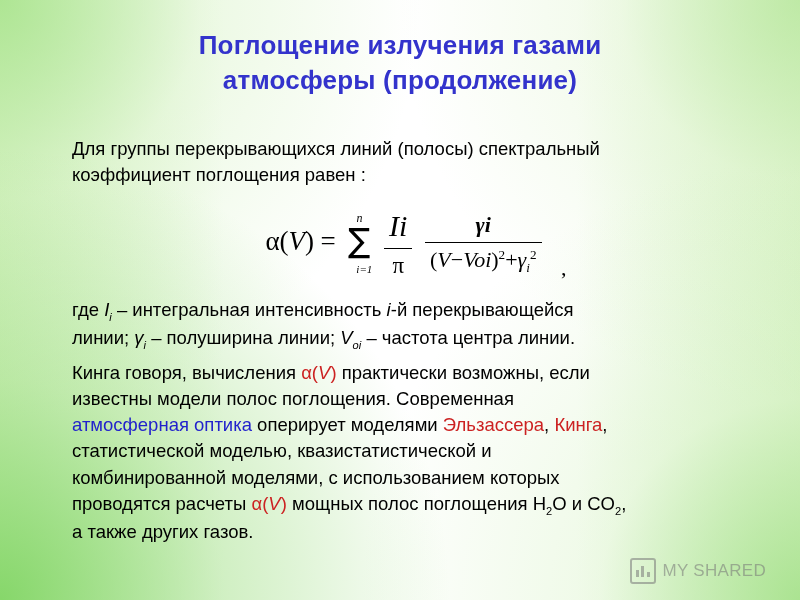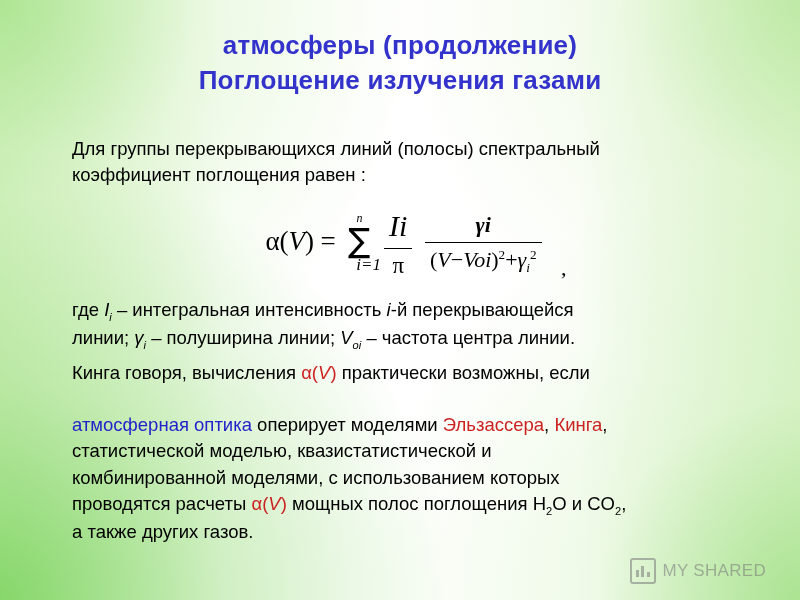--- a/index.html
+++ b/index.html
@@ -89,21 +89,21 @@
     left: 0;
     right: 0;
     font-size: 12px;
     font-style: italic;
   }
   .sum .lim-bot {
     position: absolute;
     bottom: -15px;
     left: 8px;
     right: 0;
-    font-size: 17px;
+    font-size: 11px;
     font-style: italic;
   }
   .frac {
     display: inline-block;
     vertical-align: middle;
     text-align: center;
     margin: 0 3px;
   }
   .frac .num {
     display: block;
@@ -175,22 +175,22 @@
     letter-spacing: 0.3px;
   }
   .nowrap { white-space: nowrap; }
 </style>
 </head>
 <body>
 
 <div class="slide">
 
   <div class="title">
+    <div>Поглощение излучения газами</div>
     <div>атмосферы (продолжение)</div>
-    <div>Поглощение излучения газами</div>
   </div>
 
   <div class="body-text">
 
     <p class="para para-intro">
       <span>Для группы перекрывающихся линий (полосы) спектральный</span><br>
       <span>коэффициент поглощения равен :</span>
     </p>
 
     <div class="formula-block">
@@ -216,21 +216,21 @@
       </span>
     </div>
 
     <p class="para">
       <span>где </span><span class="ital">I</span><sub class="small ital">i</sub><span> – интегральная интенсивность </span><span class="ital">i</span><span>-й перекрывающейся</span><br>
       <span>линии;  </span><span class="ital">γ</span><sub class="small ital">i</sub><span> – полуширина линии;  </span><span class="ital">V</span><sub class="small ital">oi</sub><span> – частота центра линии.</span>
     </p>
 
     <p class="para">
       <span>Кинга говоря, вычисления </span><span class="red">α</span><span class="red">(</span><span class="red ital">V</span><span class="red">)</span><span> практически возможны, если</span><br>
-      <br>
+      <span>известны модели полос поглощения. Современная</span><br>
       <span class="lnk">атмосферная оптика</span><span> оперирует моделями </span><span class="red">Эльзассера</span><span>, </span><span class="red">Кинга</span><span>,</span><br>
       <span>статистической моделью, квазистатистической и</span><br>
       <span>комбинированной моделями, с использованием которых</span><br>
       <span>проводятся расчеты </span><span class="red">α</span><span class="red">(</span><span class="red ital">V</span><span class="red">)</span><span> мощных полос поглощения </span><span>H</span><sub class="small">2</sub><span>O</span><span> и </span><span>CO</span><sub class="small">2</sub><span>,</span><br>
       <span>а также других газов.</span>
     </p>
 
   </div>
 
   <div class="watermark">

